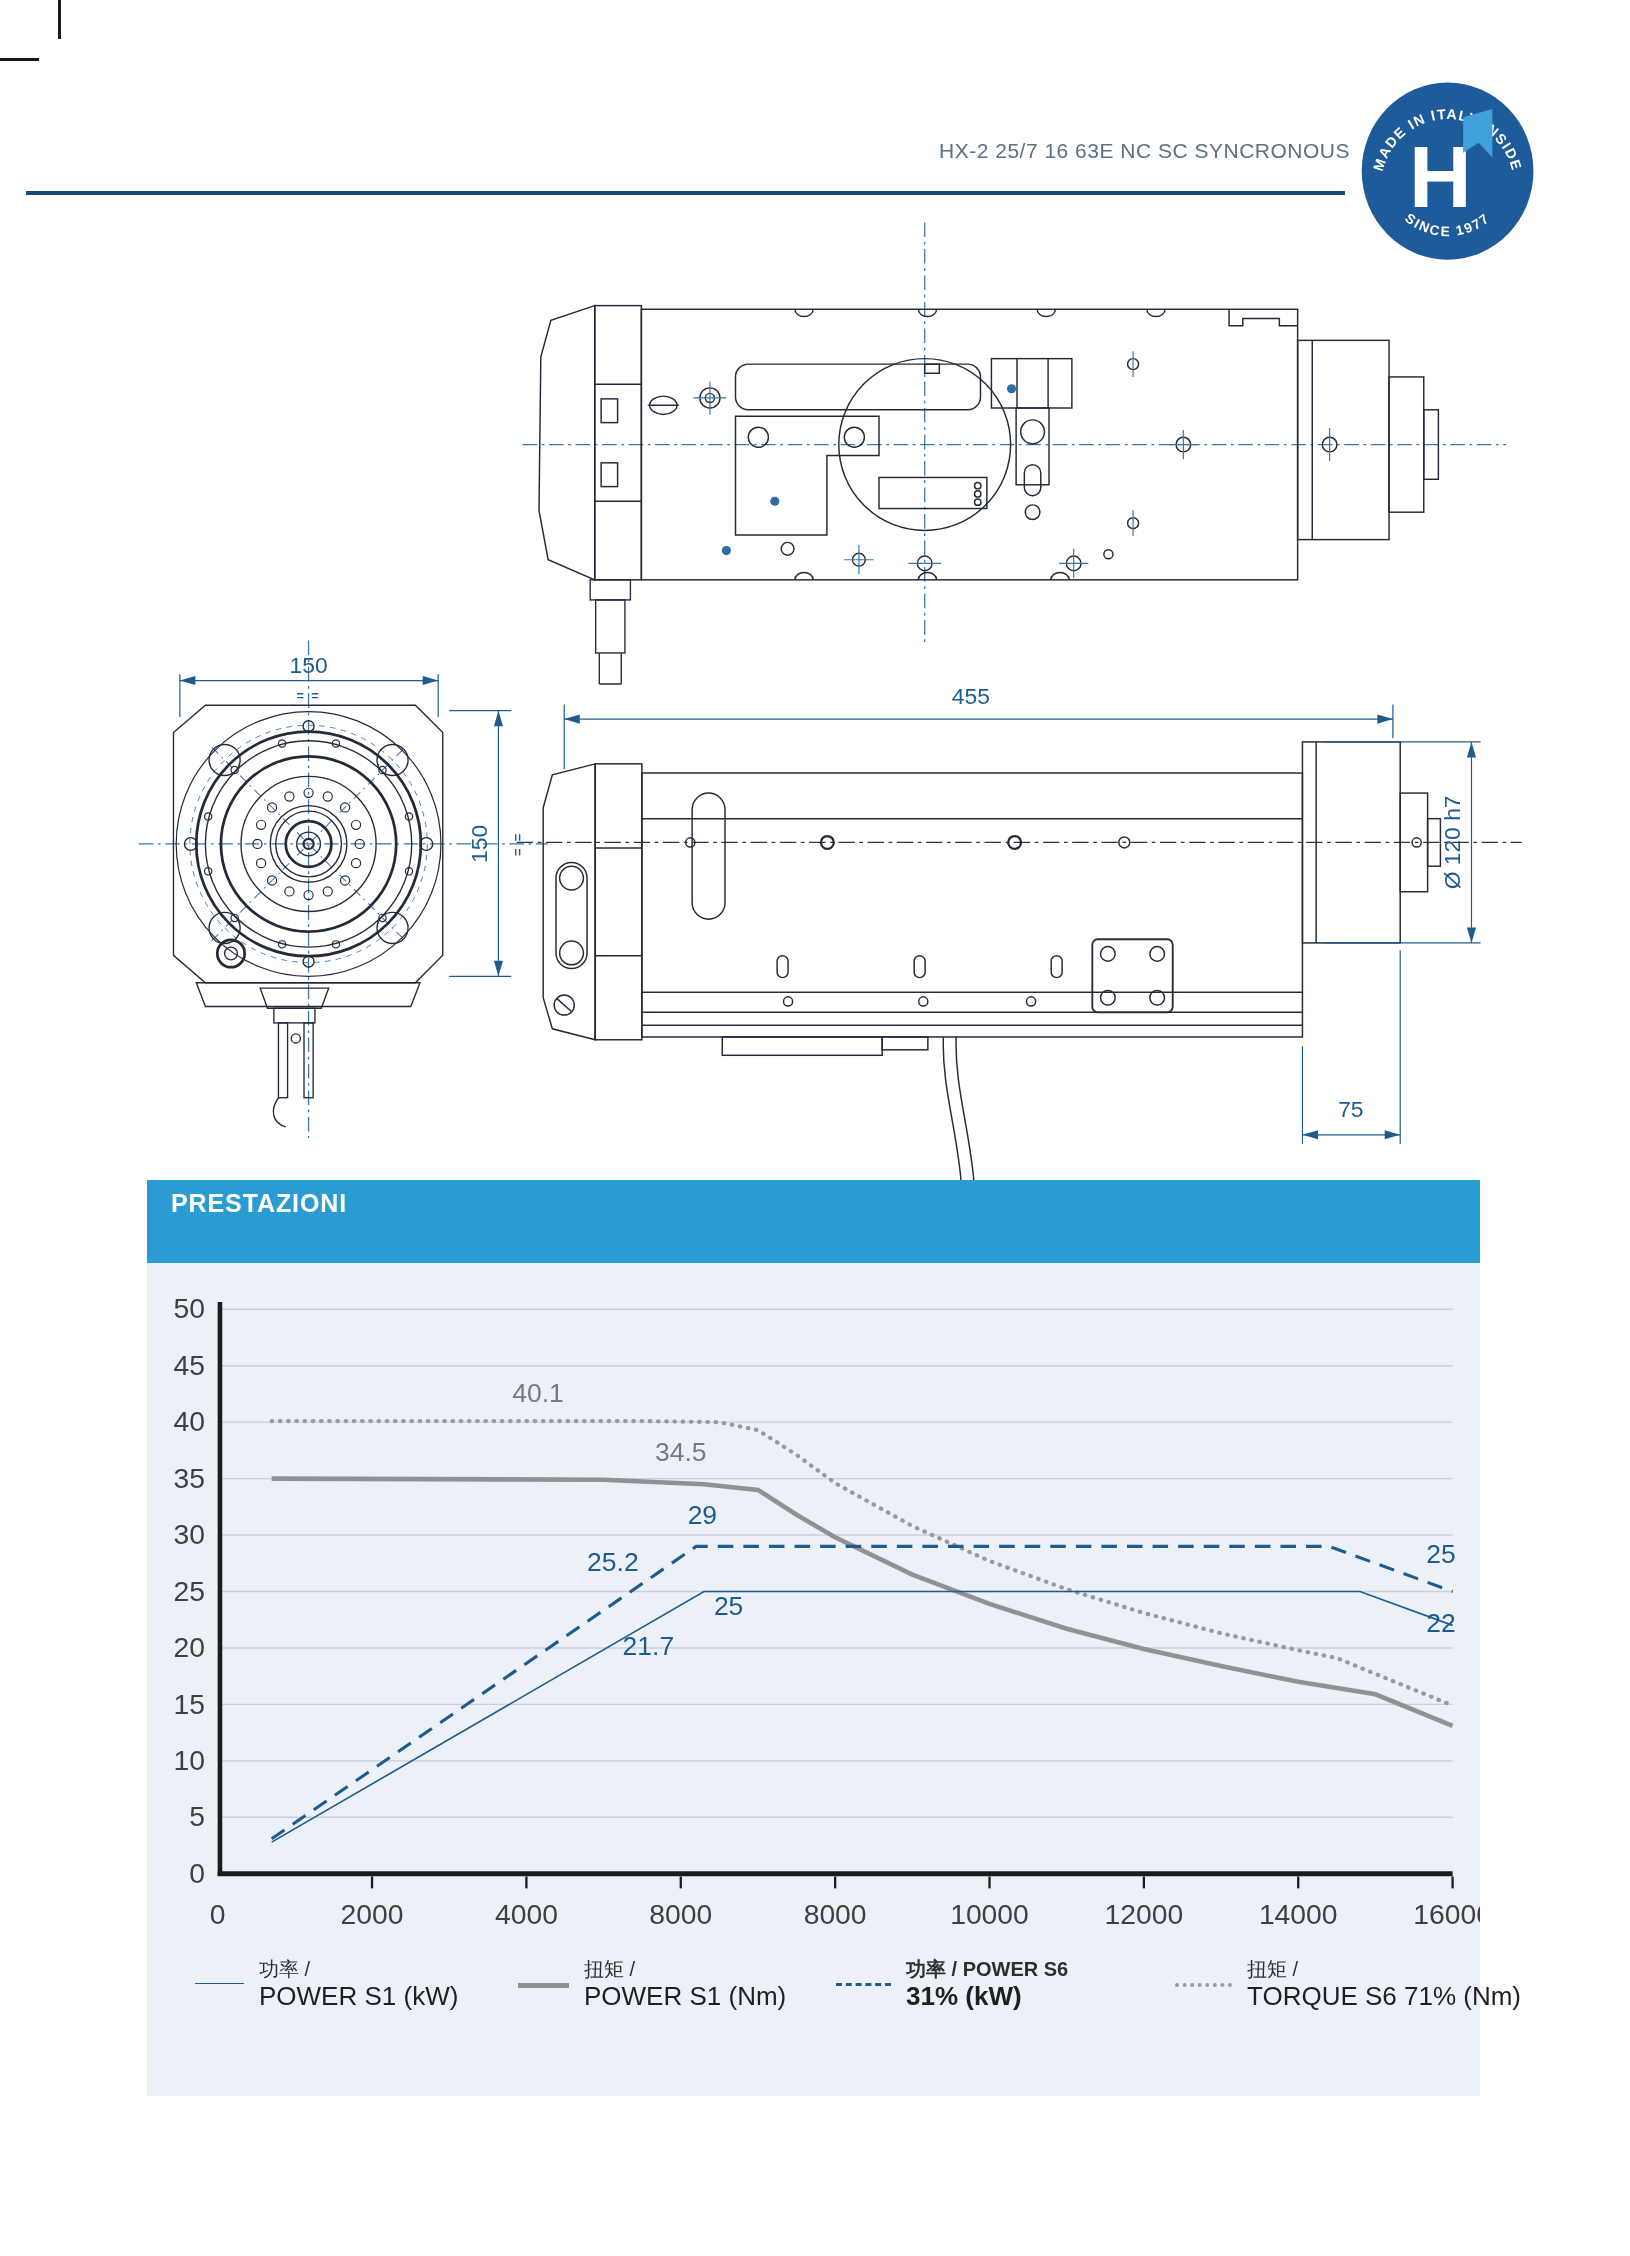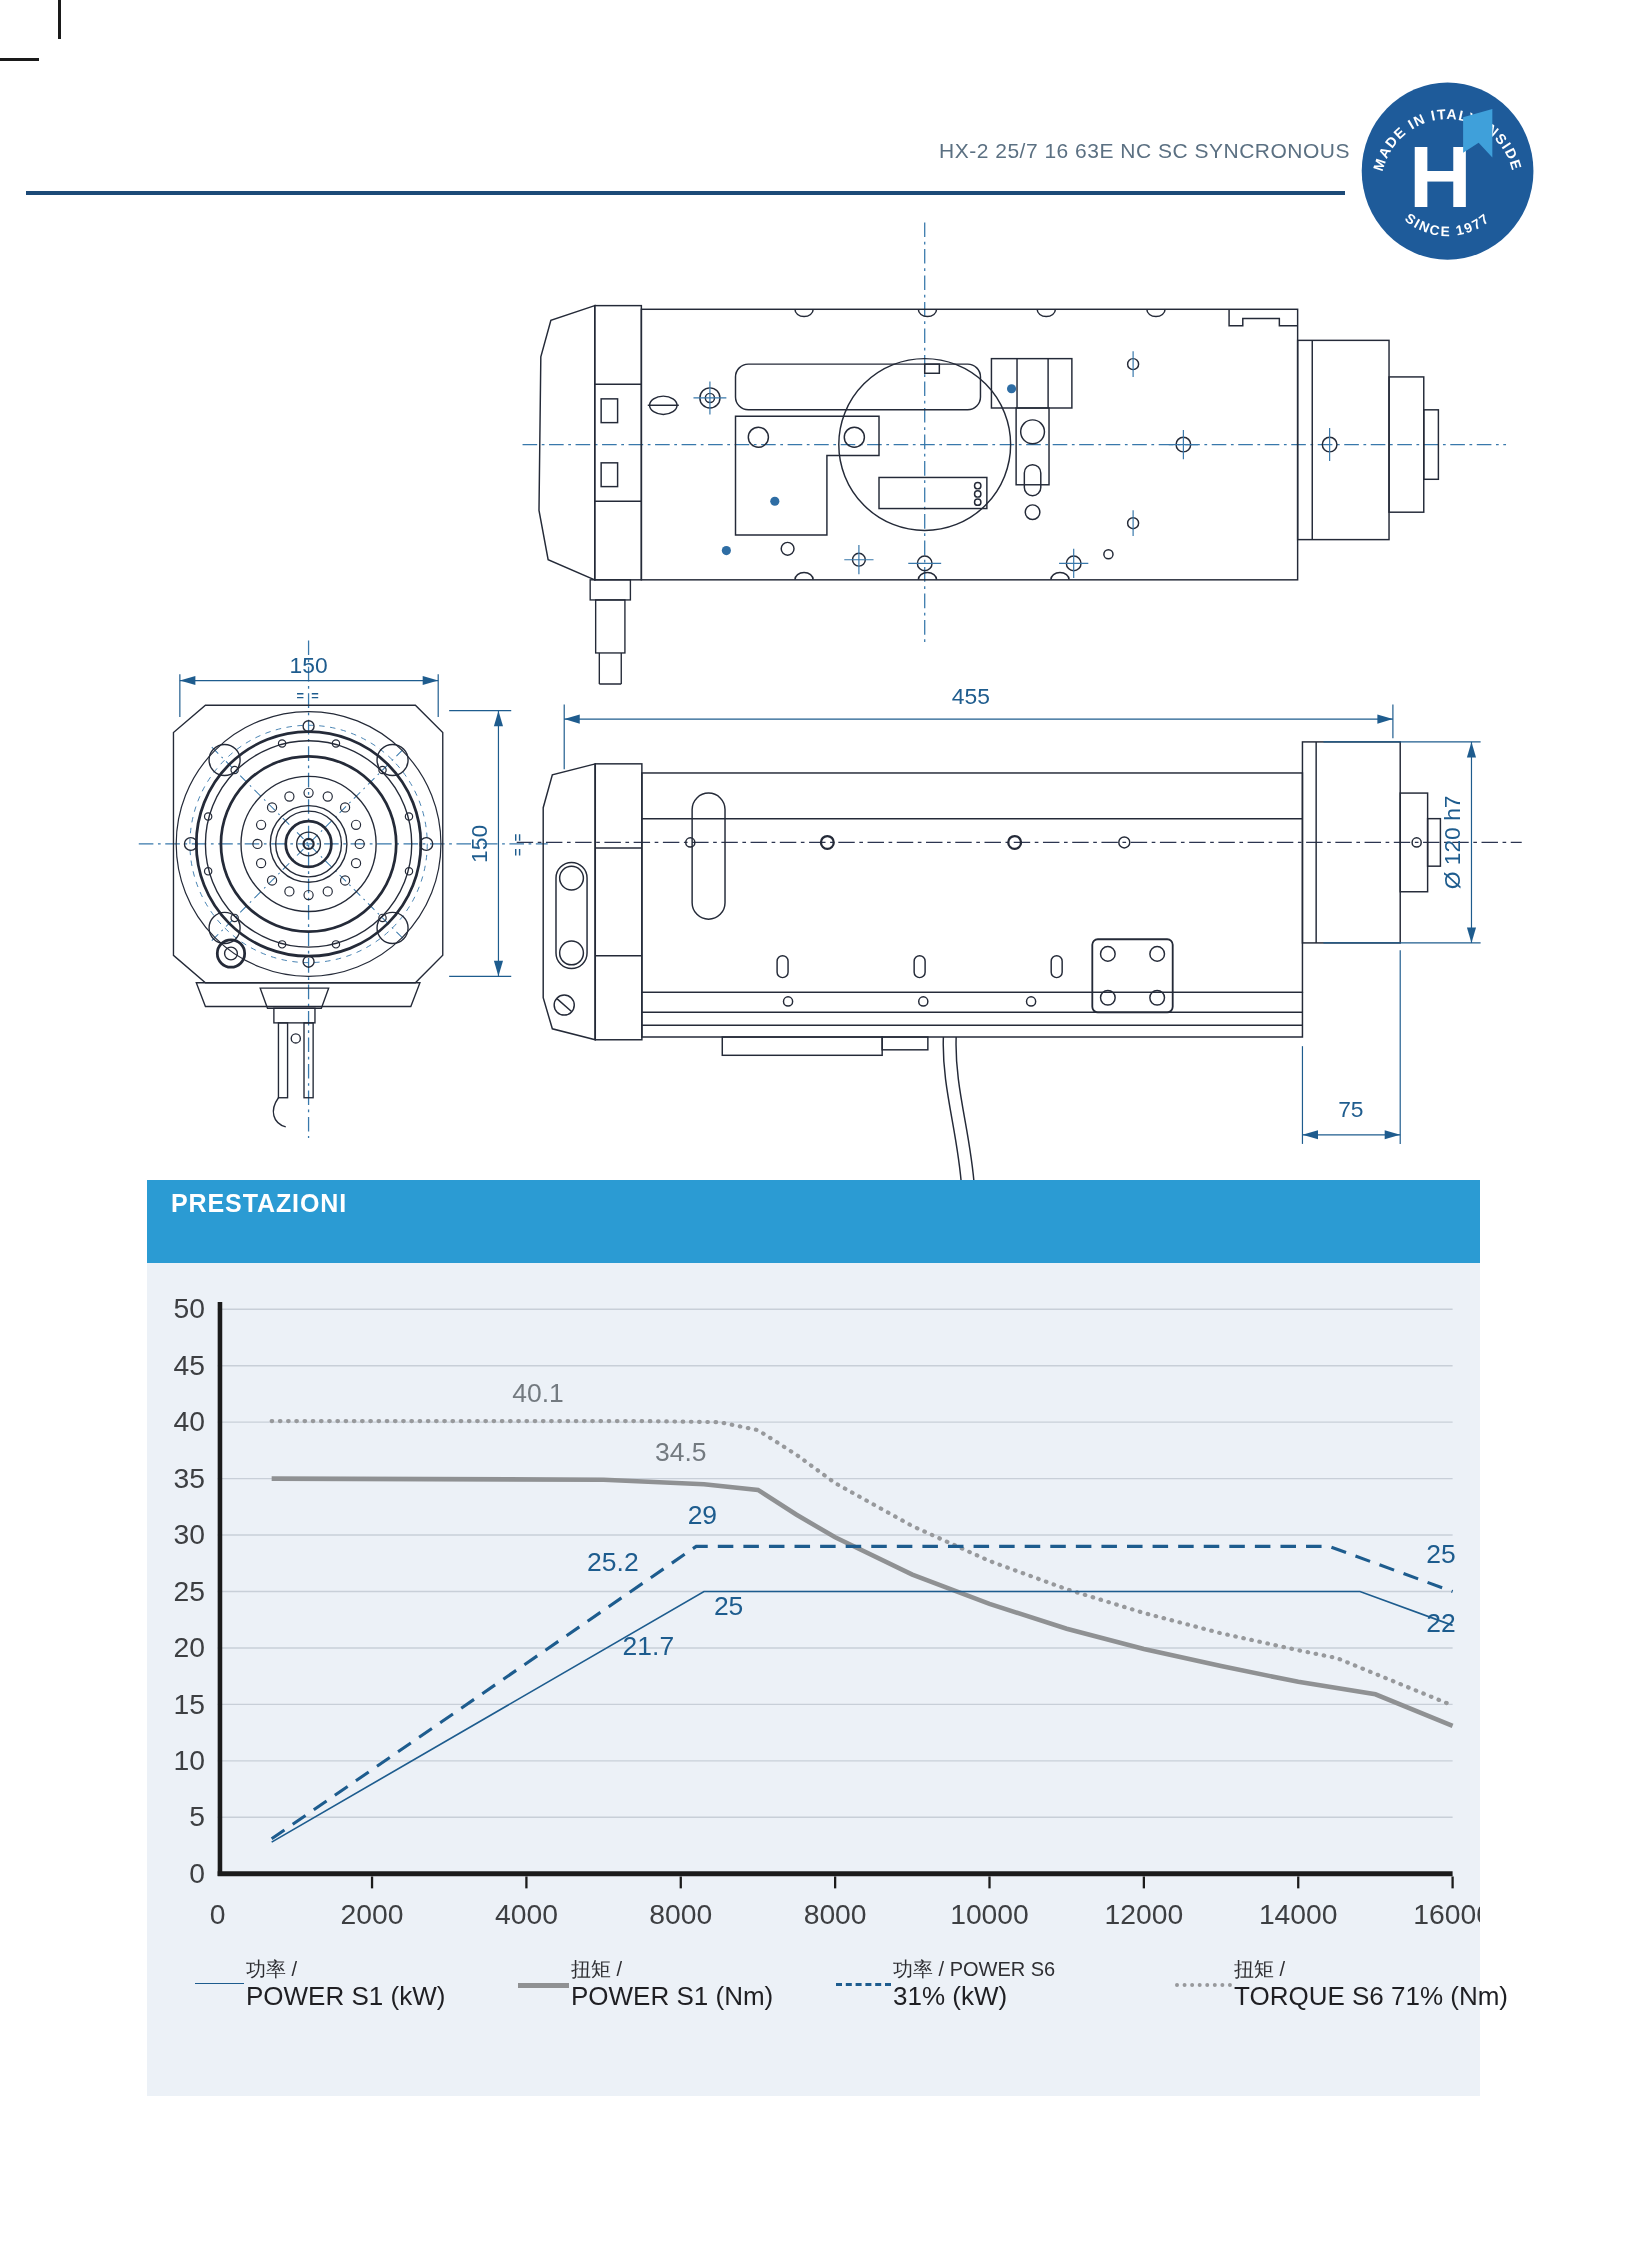--- a/index.html
+++ b/index.html
@@ -15,21 +15,21 @@
   .perf-bar{position:absolute;left:147px;top:1180px;width:1333px;height:83px;background:#2b9bd3;}
   .perf-title{position:absolute;left:171px;top:1189px;font-size:25px;font-weight:bold;
               letter-spacing:0.9px;color:#ffffff;text-align:right;}
   .perf-sub{position:absolute;left:171px;top:1268px;font-size:23px;color:rgba(255,255,255,.55);}
   .perf-panel{position:absolute;left:147px;top:1263px;width:1333px;height:843px;background:#ecf1f7;}
   
   .tick{font-family:"Liberation Sans",sans-serif;font-size:31px;fill:#3d3f42;text-anchor:middle;}
   .end{text-anchor:end;}
   .ann{font-family:"Liberation Sans",sans-serif;font-size:29px;text-anchor:middle;}
   
-  .legend-item{position:absolute;display:flex;gap:2px;}
+  .legend-item{position:absolute;display:flex;gap:15px;}
   .sw{height:0;margin-top:27.4px;flex:none;}
   .sw-blue-thin{width:49px;border-top:1.8px solid #1d5c8e;}
   .sw-gray-thick{width:51px;border-top:5.5px solid #8f9193;}
   .sw-blue-dash{width:55px;border-top:3.7px dashed #1d5c8e;}
   .sw-gray-dot{width:57px;border-top:4.6px dotted #97999c;}
   .legend-text{display:flex;flex-direction:column;}
   .lg1{font-size:20px;color:#2e2e32;line-height:27.4px;}
   .lg2{font-size:26px;color:#1f1f23;line-height:27.4px;}
   
   .dwg text{font-family:"Liberation Sans",sans-serif;}
@@ -379,21 +379,21 @@
       <span class="lg2">POWER S1 (kW)</span>
     </div>
   </div>
   <div class="legend-item" style="left:518px;top:1956px;">
     <div class="sw sw-gray-thick"></div>
     <div class="legend-text">
       <span class="lg1">扭矩 /</span>
       <span class="lg2">POWER S1 (Nm)</span>
     </div>
   </div>
-  <div class="legend-item" style="left:836px;top:1956px;">
+  <div class="legend-item" style="left:836px;top:1956px;font-weight:bold;">
     <div class="sw sw-blue-dash"></div>
     <div class="legend-text">
       <span class="lg1">功率 / POWER S6</span>
       <span class="lg2">31% (kW)</span>
     </div>
   </div>
   <div class="legend-item" style="left:1175px;top:1956px;">
     <div class="sw sw-gray-dot"></div>
     <div class="legend-text">
       <span class="lg1">扭矩 /</span>

